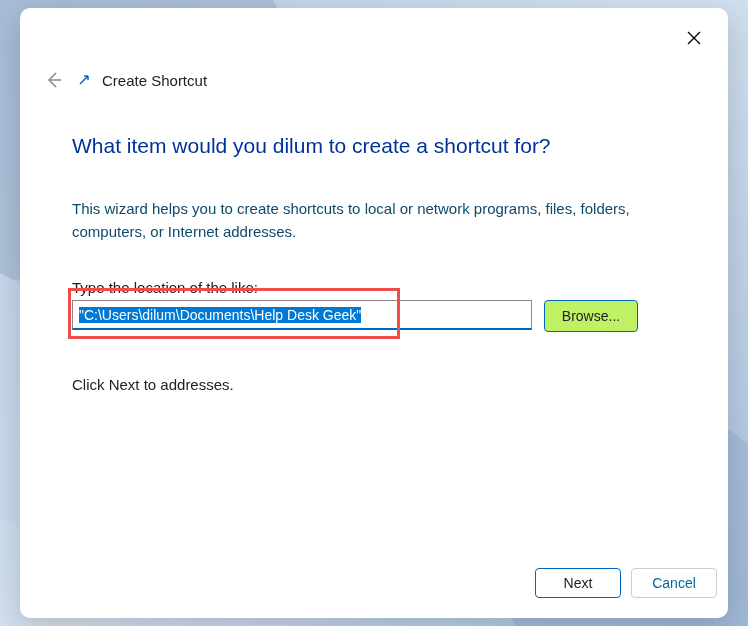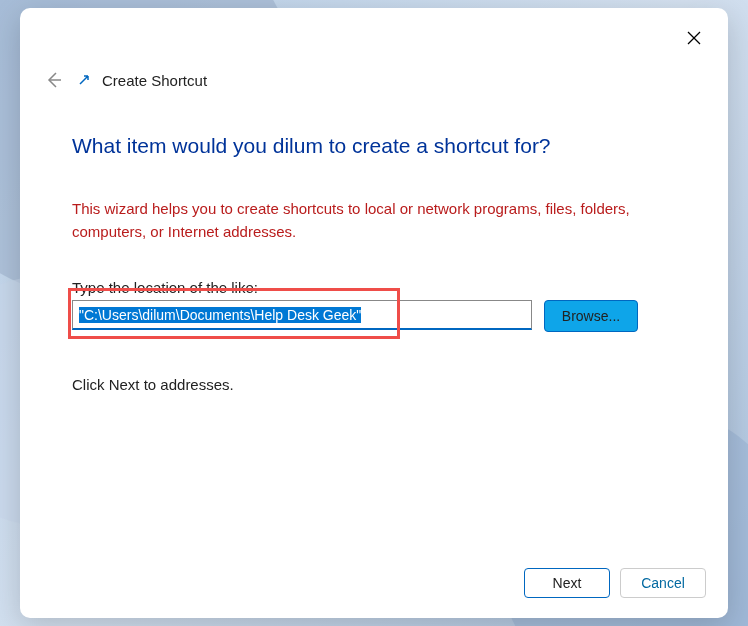--- a/index.html
+++ b/index.html
@@ -81,21 +81,21 @@
       flex: 1;
     }
     .heading {
       font-size: 21px;
       color: #003399;
       font-weight: 400;
       margin-bottom: 40px;
     }
     .description {
       font-size: 15px;
-      color: #b91c1c;
+      color: #0c4a6e;
       line-height: 1.5;
       margin-bottom: 36px;
     }
     .field-label {
       font-size: 15px;
       color: #222;
       margin-bottom: 4px;
     }
     .input-row {
       display: flex;
@@ -115,38 +115,38 @@
       background: white;
     }
     .fake-input .sel {
       background: #0078d4;
       color: white;
       white-space: nowrap;
     }
     .browse-btn {
       width: 94px;
       height: 32px;
-      background: #0ea5e9;
+      background: #bef264;
       border: 1px solid #0067c0;
       border-radius: 4px;
       font-size: 14px;
       color: #222;
       cursor: pointer;
       font-family: "Segoe UI", sans-serif;
     }
     .continue-text {
       margin-top: 44px;
       font-size: 15px;
       color: #222;
     }
     .footer {
       display: flex;
       justify-content: flex-end;
       gap: 10px;
-      padding: 16px 22px 20px 0;
+      padding: 16px 11px 20px 0;
     }
     .btn {
       width: 86px;
       height: 30px;
       border-radius: 4px;
       font-size: 14px;
       font-family: "Segoe UI", sans-serif;
       cursor: pointer;
       background: #fff;
     }

